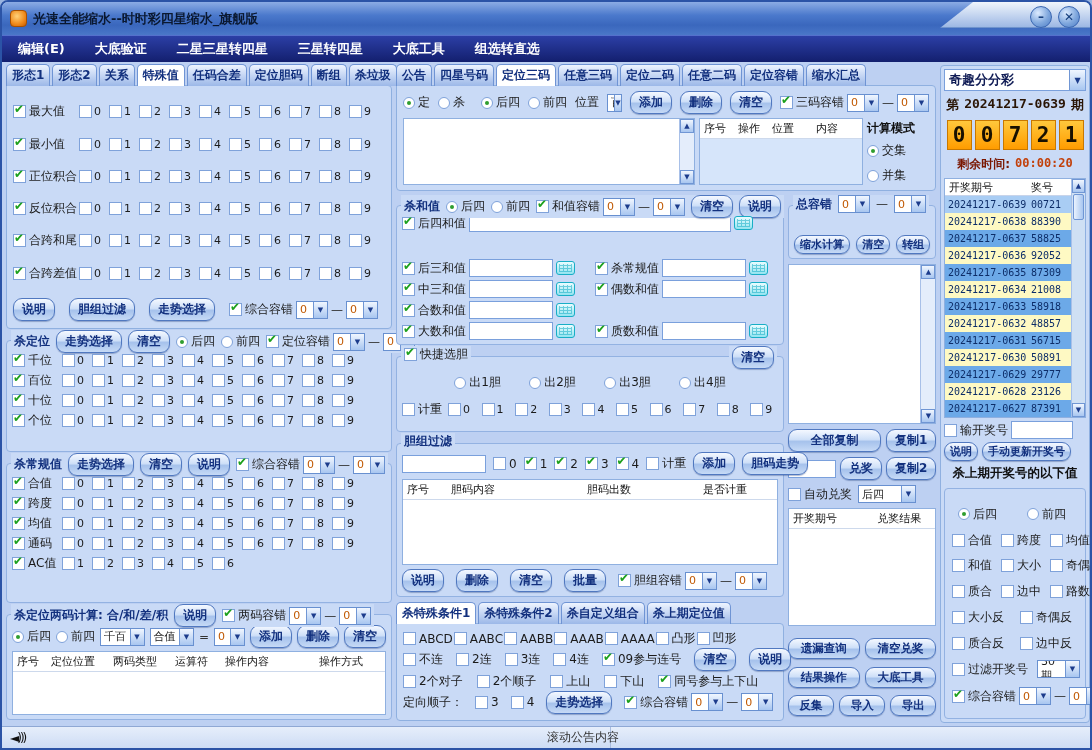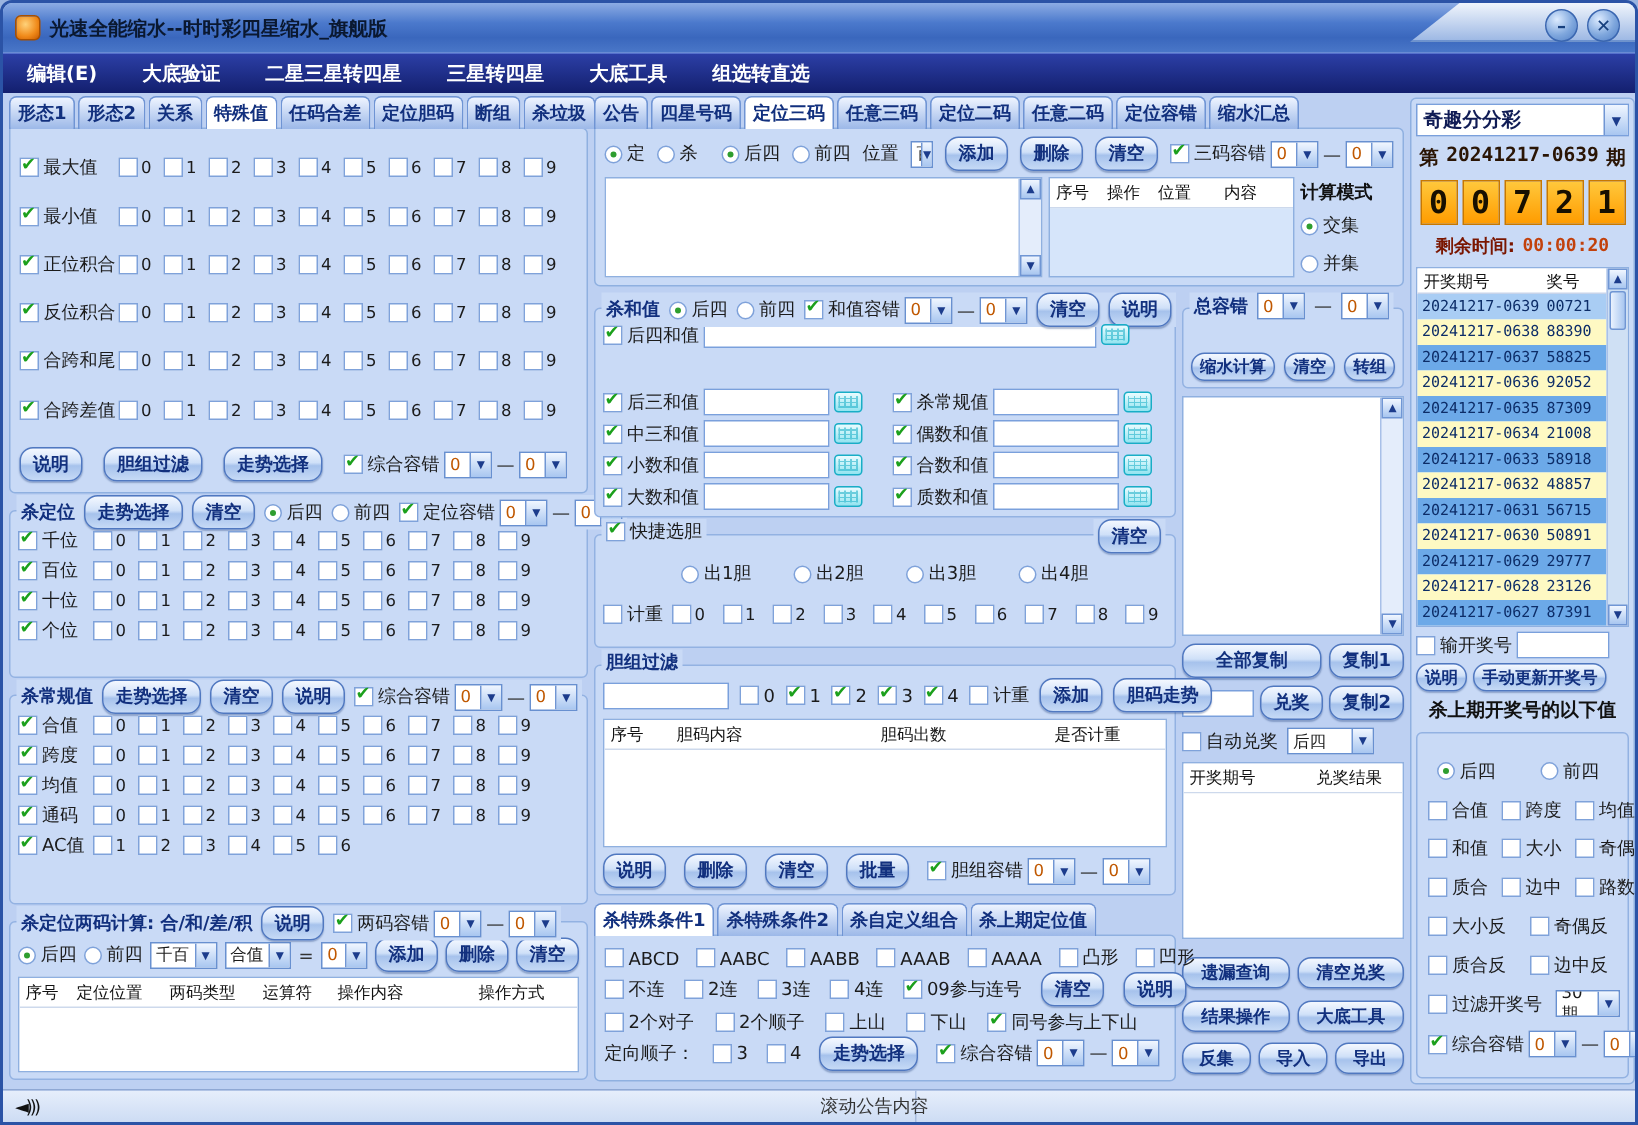--- a/index.html
+++ b/index.html
@@ -1168,28 +1168,20 @@
                       <span class="lb">偶数和值</span>
                     </span>
                     <input class="inp" style="width: 84px;">
                     <span class="kbd"></span>
                   </div>
                 </div>
                 <div class="sumRow">
                   <div class="sumCell">
                     <span class="cw">
                       <span class="cb on"></span>
-                      <span class="lb">小数和值</span>
-                    </span>
-                    <input class="inp" style="width: 84px;">
-                    <span class="kbd"></span>
-                  </div>
-                  <div class="sumCell">
-                    <span class="cw">
-                      <span class="cb on"></span>
                       <span class="lb">合数和值</span>
                     </span>
                     <input class="inp" style="width: 84px;">
                     <span class="kbd"></span>
                   </div>
                 </div>
                 <div class="sumRow">
                   <div class="sumCell">
                     <span class="cw">
                       <span class="cb on"></span>
@@ -1344,21 +1336,21 @@
                 </span>
               </div>
           </div>
           <div class="tabs" id="spTabs" style="margin-top:6px">
               <div class="tab active">杀特殊条件1</div>
               <div class="tab">杀特殊条件2</div>
               <div class="tab">杀自定义组合</div>
               <div class="tab">杀上期定位值</div>
             </div>
           <div class="box spBox" id="spBox">
-              <div class="row" style="gap: 11px;">
+              <div class="row" style="gap: 1px;">
                 <span class="cw">
                   <span class="cb"></span>
                   <span class="lb">ABCD</span>
                 </span>
                 <span class="cw">
                   <span class="cb"></span>
                   <span class="lb">AABC</span>
                 </span>
                 <span class="cw">
                   <span class="cb"></span>

